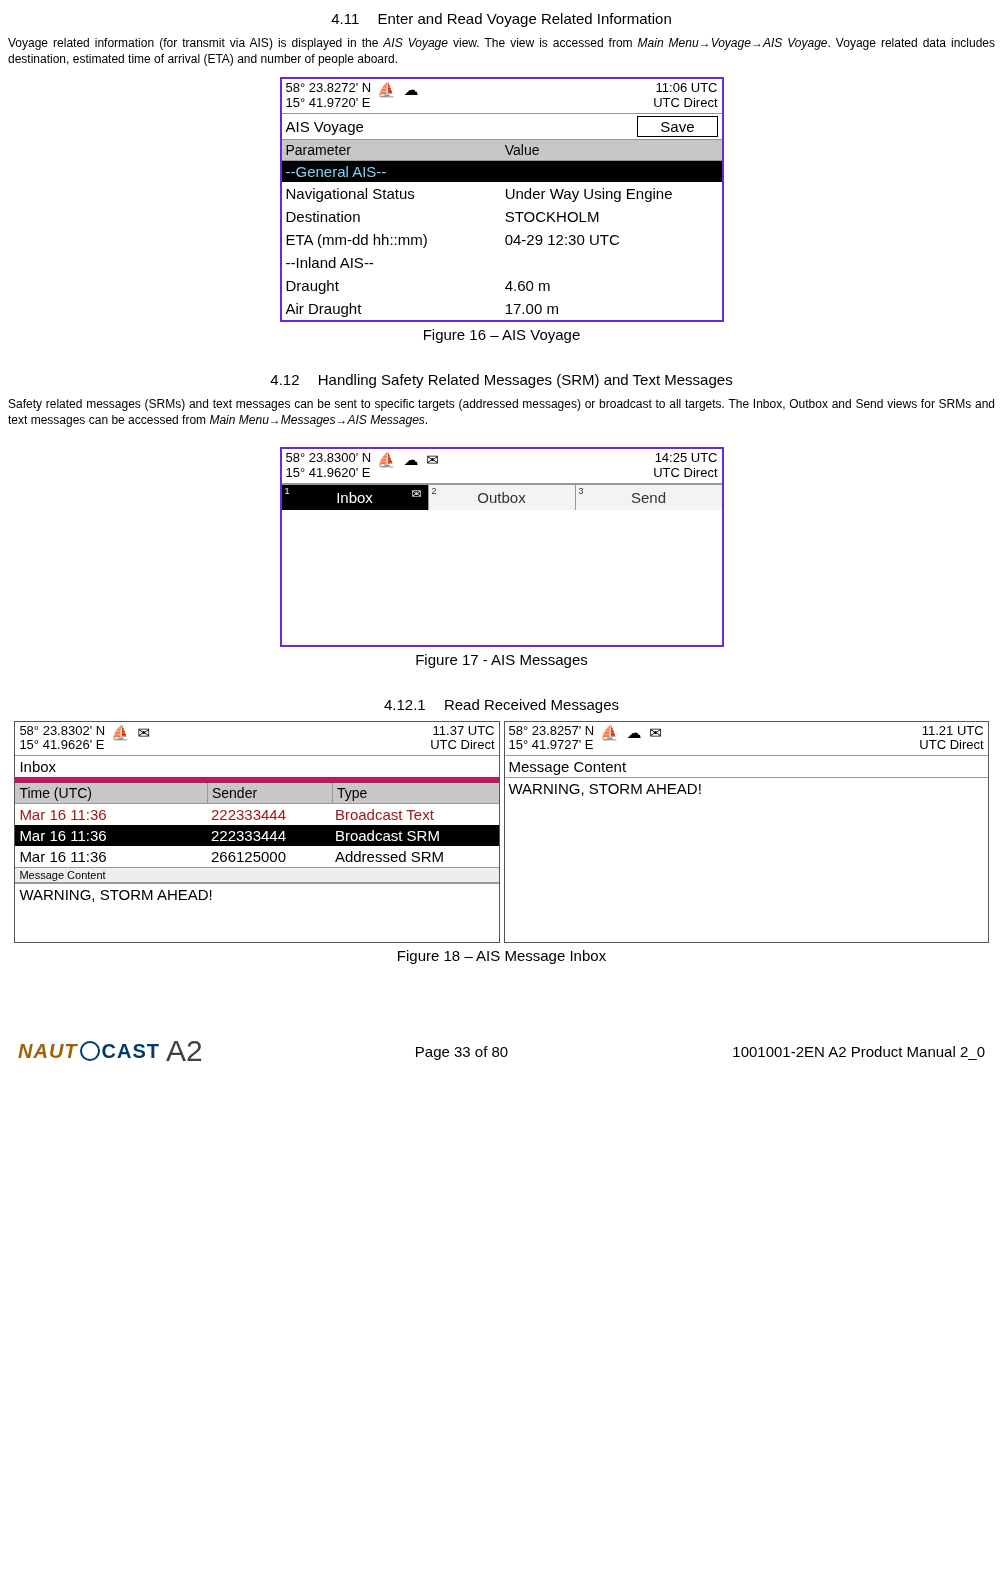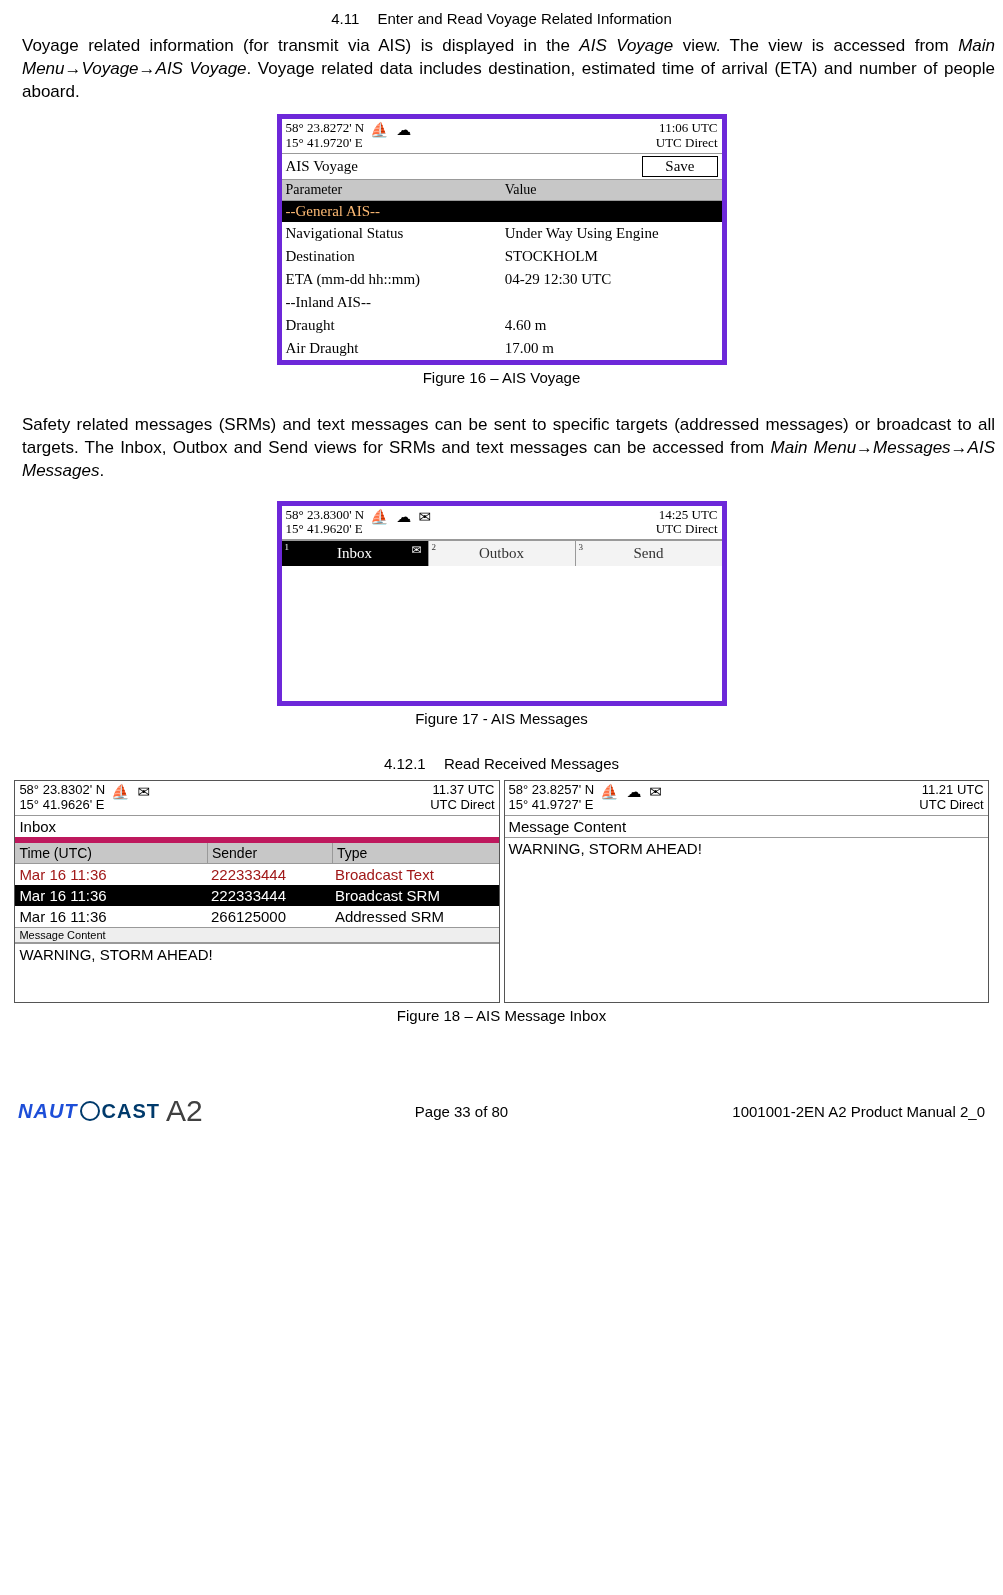--- a/index.html
+++ b/index.html
@@ -19,38 +19,38 @@
   .heading {
     font-size: 15px;
     margin: 4px 0 8px 0;
     text-align: center;
   }
   .heading .num {
     display: inline-block;
     margin-right: 14px;
   }
   .paragraph {
-    font-size: 17px;
+    font-size: 12px;
     text-align: justify;
     line-height: 1.35;
-    margin: 0 0 8px 14px;
+    margin: 0 0 8px 0;
   }
   .italic { font-style: italic; }
   .figcap {
     text-align: center;
     font-size: 15px;
     margin: 4px 0 28px 0;
   }
   
   .device {
     width: 440px;
     margin: 10px auto 0 auto;
-    border: 5px solid #6d28d9;
+    border: 2px solid #6d28d9;
     background: #fff;
-    font-family: Liberation Serif, serif;
+    font-family: Liberation Sans, sans-serif;
     font-size: 15px;
   }
   .device-half {
     width: 49%;
     border: 1px solid #555;
     background: #fff;
     font-family: Arial, sans-serif;
     font-size: 14px;
   }
   .half-row { display: flex; width: 986px; margin: 0 auto; gap: 4px; justify-content: center; }
@@ -85,21 +85,21 @@
     border-bottom: 1px solid #999;
     font-size: 14px;
   }
   .hdr-cell, .d-cell {
     padding: 2px 4px;
   }
   .col1 { flex: 0 0 48%; }
   .col2 { flex: 0 0 52%; }
   .black-row {
     background: #000;
-    color: #fdba74;
+    color: #7dd3fc;
     padding: 2px 4px;
     font-size: 15px;
   }
   .data-row {
     display: flex;
     font-size: 15px;
     padding: 1px 0;
   }
   .tabs {
     display: flex;
@@ -172,21 +172,21 @@
   }
   .footer .logo {
     flex: 0 0 220px;
     display: flex;
     align-items: center;
     font-family: Arial, sans-serif;
   }
   .footer .mid { flex: 1; text-align: center; }
   .footer .rid { flex: 0 0 300px; text-align: right; }
   .naut {
-    font-style: italic; font-weight: bold; font-size: 20px; color: #1d4ed8; letter-spacing: 1px;
+    font-style: italic; font-weight: bold; font-size: 20px; color: #a16207; letter-spacing: 1px;
   }
   .cast {
     font-weight: bold; font-size: 20px; color: #003a6b; letter-spacing: 1px;
   }
   .a2 {
     font-size: 30px; color: #404040; font-weight: 300; margin-left: 6px;
   }
   .badge {
     display: inline-block; width: 16px; height: 16px; border: 2px solid #003a6b; border-radius: 50%;
     position: relative; margin: 0 2px; vertical-align: middle;
@@ -249,20 +249,24 @@
           <div class="d-cell col2">4.60 m</div>
         </div>
         <div class="data-row">
           <div class="d-cell col1">Air Draught</div>
           <div class="d-cell col2">17.00 m</div>
         </div>
       </div>
   </div>
   <div class="figcap">Figure 16 – AIS Voyage</div>
 
+  <div class="heading">
+    <span class="num">4.12</span>
+    <span>Handling Safety Related Messages (SRM) and Text Messages</span>
+  </div>
   <p class="paragraph"><span>Safety related messages (SRMs) and text messages can be sent to specific targets (addressed messages) or broadcast to all targets. The Inbox, Outbox and Send views for SRMs and text messages can be accessed from </span><span class="italic">Main Menu→Messages→AIS Messages</span><span>.</span></p>
 
   <div class="device" style="margin-top:18px;">
     <div class="statusbar">
       <div class="left">
         <div>58° 23.8300' N</div>
         <div>15° 41.9620' E</div>
       </div>
       <div class="icons">
         <span class="icon-glyph">⛵</span>

